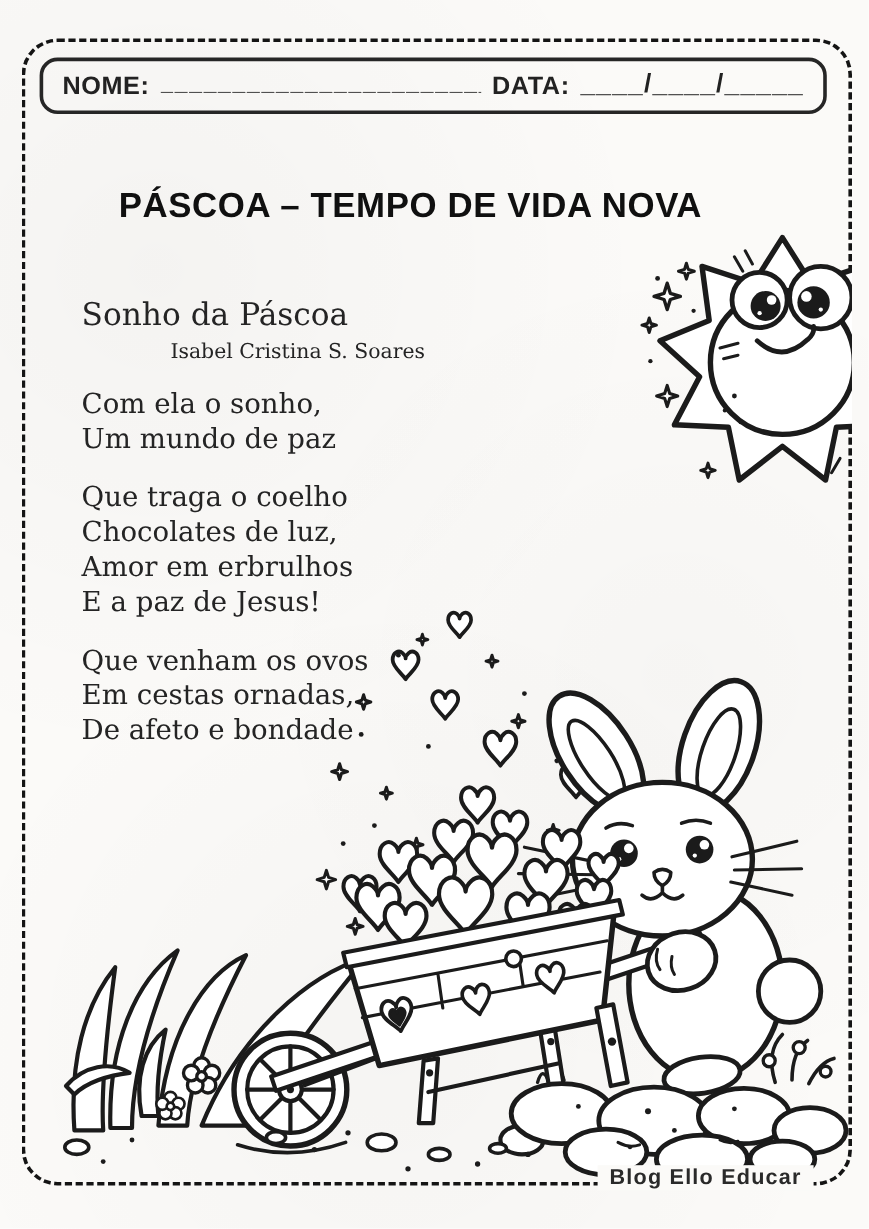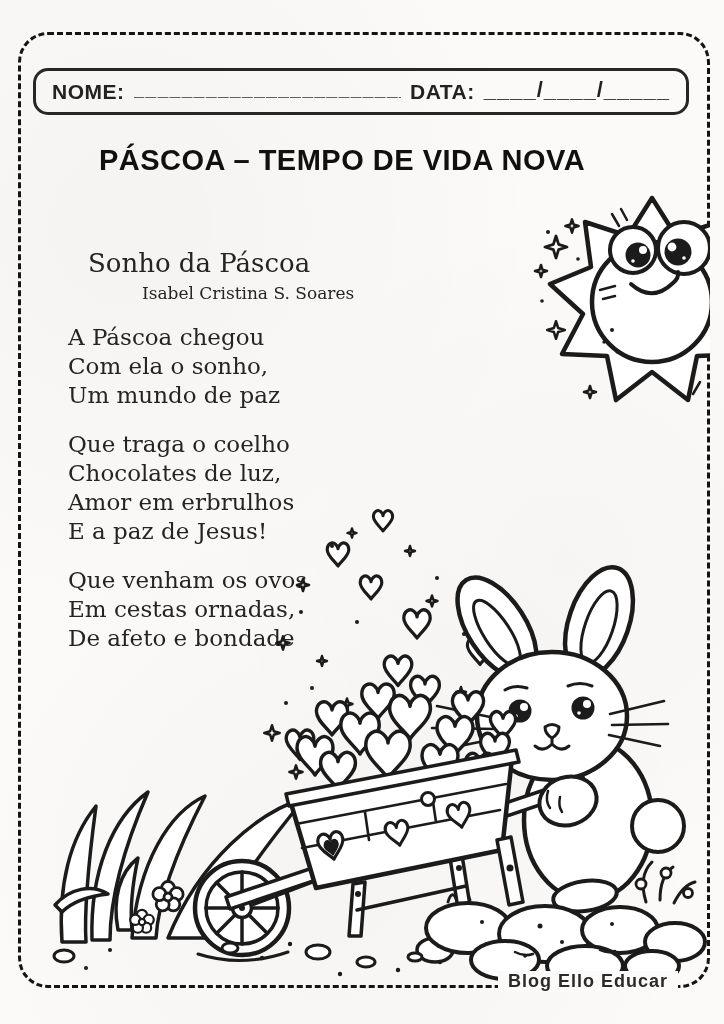--- a/index.html
+++ b/index.html
@@ -10,33 +10,33 @@
       radial-gradient(circle at 18% 22%, rgba(0,0,0,0.028), transparent 42%),
       radial-gradient(circle at 78% 55%, rgba(0,0,0,0.02), transparent 45%),
       radial-gradient(circle at 45% 85%, rgba(0,0,0,0.025), transparent 40%);
     font-family:"Liberation Sans", sans-serif;color:#1b1b1b;
   }
   .cut-border{
     position:absolute;left:18px;top:32px;right:14px;bottom:36px;
     border:3.5px dashed #141414;border-radius:30px;pointer-events:none;
   }
   .name-box{
-    position:absolute;left:33px;top:68px;width:656px;height:47px;box-sizing:border-box;
+    position:absolute;left:33px;top:48px;width:656px;height:47px;box-sizing:border-box;
     border:3px solid #262626;border-radius:15px;background:transparent;
     display:flex;align-items:center;gap:9px;padding:0 16px;
     font-size:21px;font-weight:600;letter-spacing:.5px;color:#222;
   }
   .blank-line{flex:1;overflow:hidden;white-space:nowrap;font-weight:600;letter-spacing:1.5px;font-size:19px;transform:translateY(-2px);}
   .date-line{white-space:nowrap;font-weight:600;letter-spacing:1px;font-size:22px;transform:translateY(-2px);}
   .page-title{
-    position:absolute;left:0;right:40px;top:144px;text-align:center;
+    position:absolute;left:0;right:40px;top:156px;text-align:center;
     font-size:29px;font-weight:800;letter-spacing:.5px;color:#101010;
   }
   .poem{position:absolute;left:68px;top:248px;width:330px;font-family:"DejaVu Serif", serif;color:#242424;}
-  .poem-title{font-size:26px;line-height:30px;margin-left:20px;}
+  .poem-title{font-size:26px;line-height:30px;}
   .poem-author{font-size:17px;margin:5px 0 0 74px;}
   .stanza{margin-top:20px;font-size:23px;line-height:29px;}
   .art{position:absolute;left:0;top:0;clip-path:inset(33px 14px 37px 19px round 27px);}
   .credit{
     position:absolute;top:971px;right:46px;padding:0 10px;background:#fbfaf8;
     font-size:18px;font-weight:700;letter-spacing:1px;color:#2a2a2a;
   }
 </style>
 </head>
 <body>
@@ -51,21 +51,20 @@
     <span>DATA:</span>
     <span class="date-line">____/____/_____</span>
   </div>
 
   <div class="page-title">PÁSCOA – TEMPO DE VIDA NOVA</div>
 
   <div class="poem">
     <div class="poem-title">Sonho da Páscoa</div>
     <div class="poem-author">Isabel Cristina S. Soares</div>
     <div class="stanza">
-      <div>A Páscoa chegou</div>
       <div>Com ela o sonho,</div>
       <div>Um mundo de paz</div>
     </div>
     <div class="stanza">
       <div>Que traga o coelho</div>
       <div>Chocolates de luz,</div>
       <div>Amor em erbrulhos</div>
       <div>E a paz de Jesus!</div>
     </div>
     <div class="stanza">

